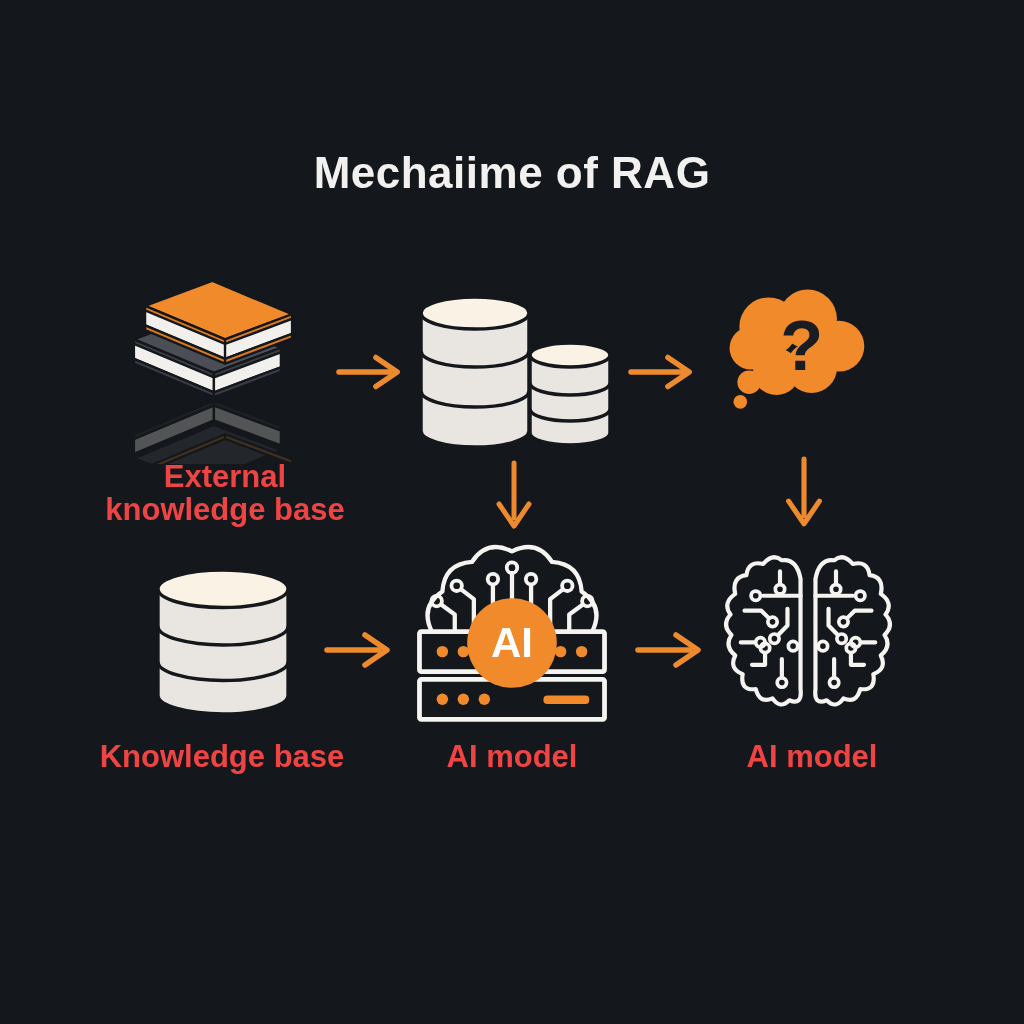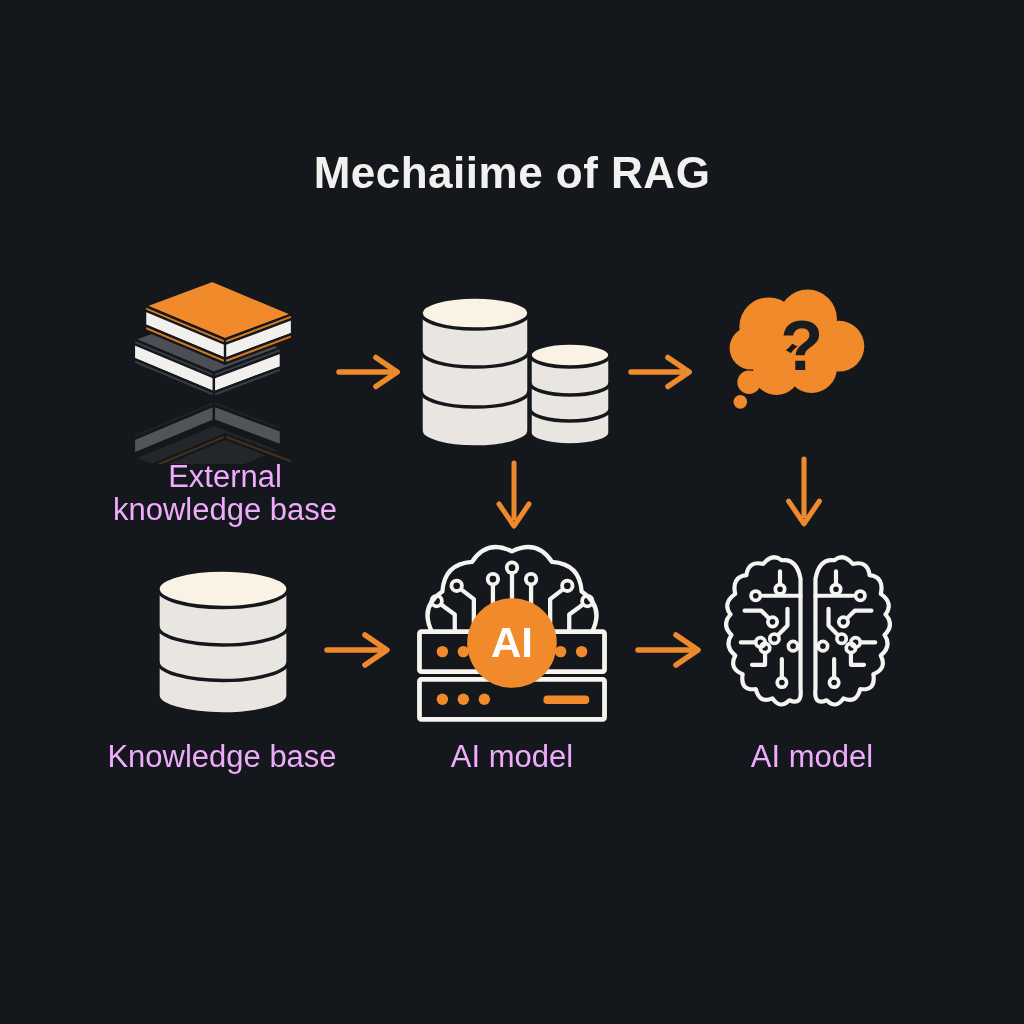--- a/index.html
+++ b/index.html
@@ -7,21 +7,21 @@
     position:relative;width:1024px;height:1024px;margin:0 auto;
     background:#14181c;overflow:hidden;
     font-family:"Liberation Sans", sans-serif;
   }
   .abs{position:absolute;}
   .title{
     width:1024px;text-align:center;top:148px;left:0;
     font-size:44px;font-weight:bold;color:#f2f1ef;letter-spacing:0.5px;
   }
   .label{
-    color:#f0abfc;font-weight:normal;font-size:31px;text-align:center;line-height:33px;
+    color:#ef4444;font-weight:bold;font-size:31px;text-align:center;line-height:33px;
   }
   svg{display:block;}
   .ln{stroke:#f5f4f1;stroke-width:4.5;fill:none;stroke-linecap:round;stroke-linejoin:round;}
   .node{stroke:#f5f4f1;stroke-width:4;fill:none;}
 </style>
 </head>
 <body>
 
 <div id="canvas">
 

